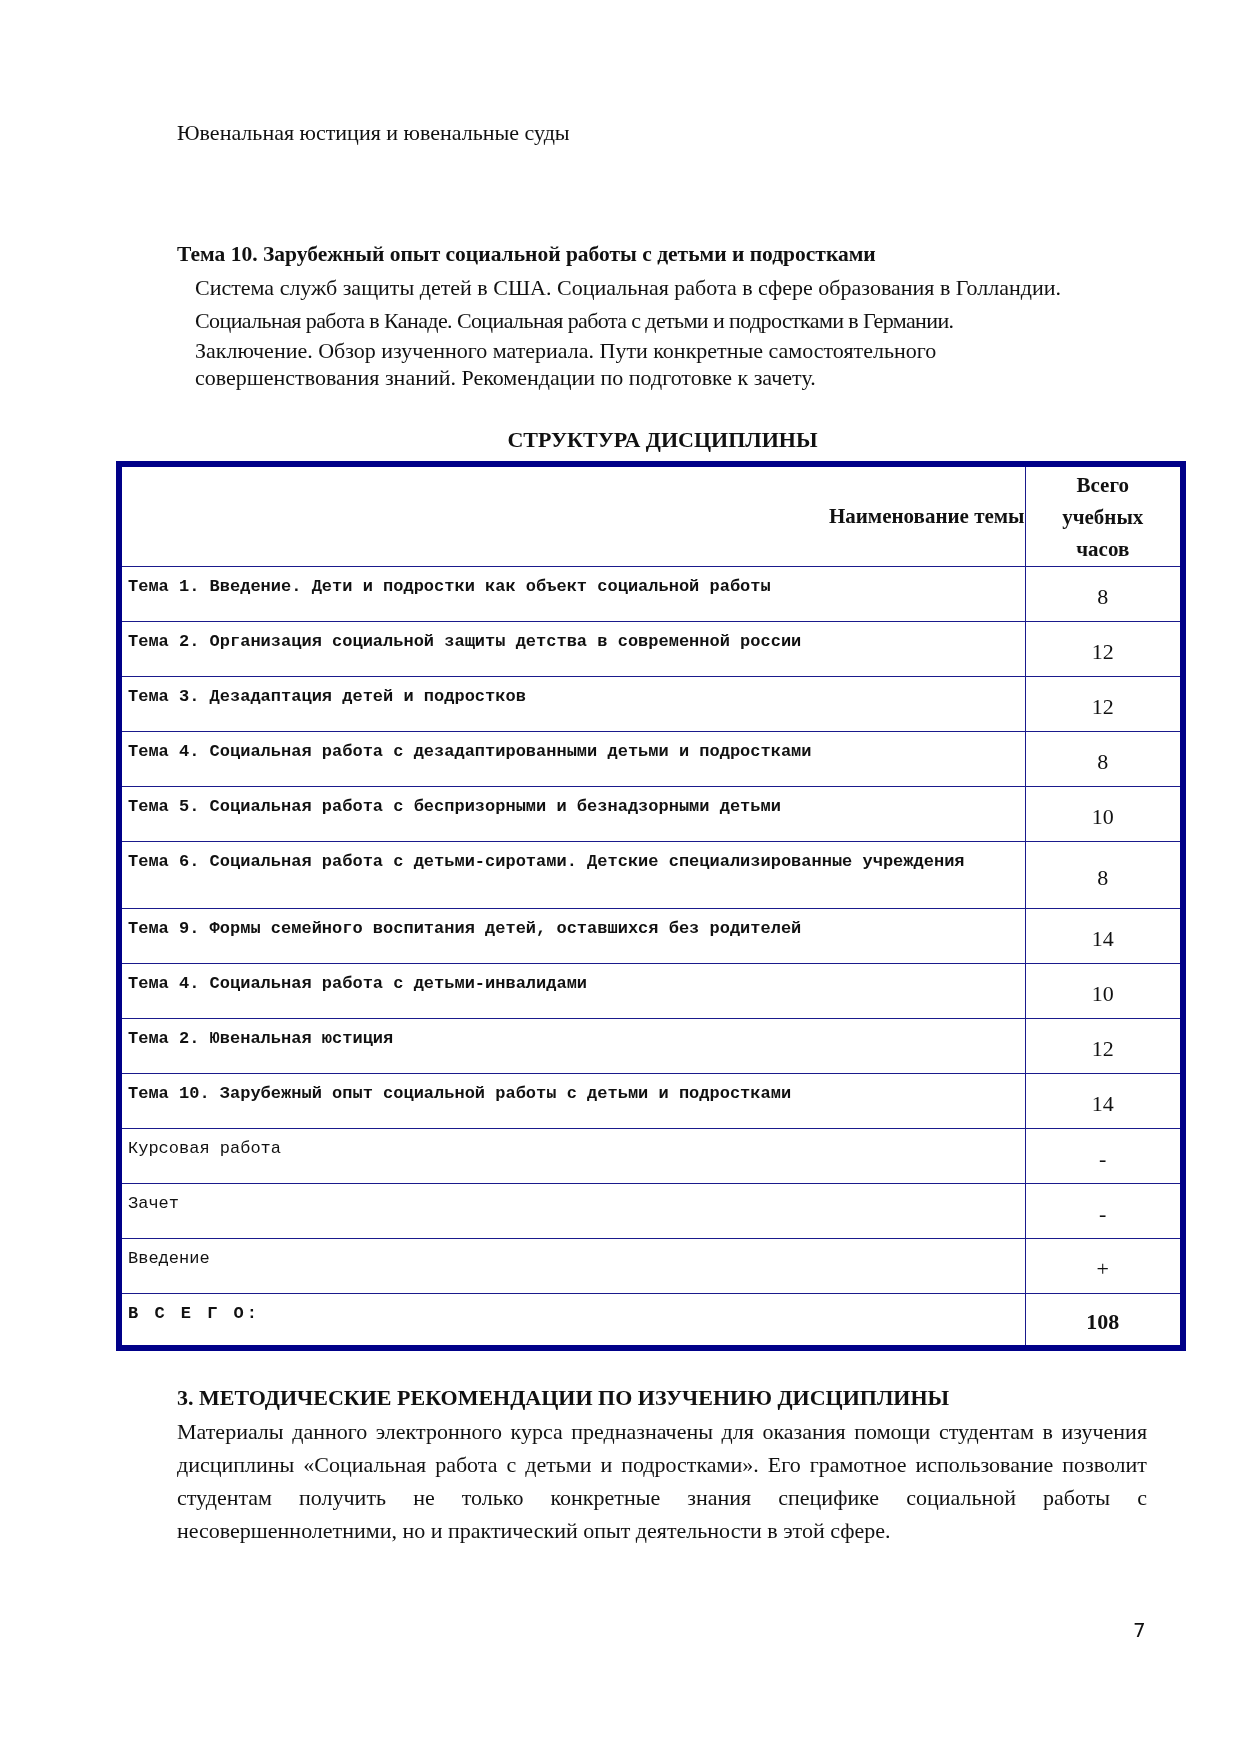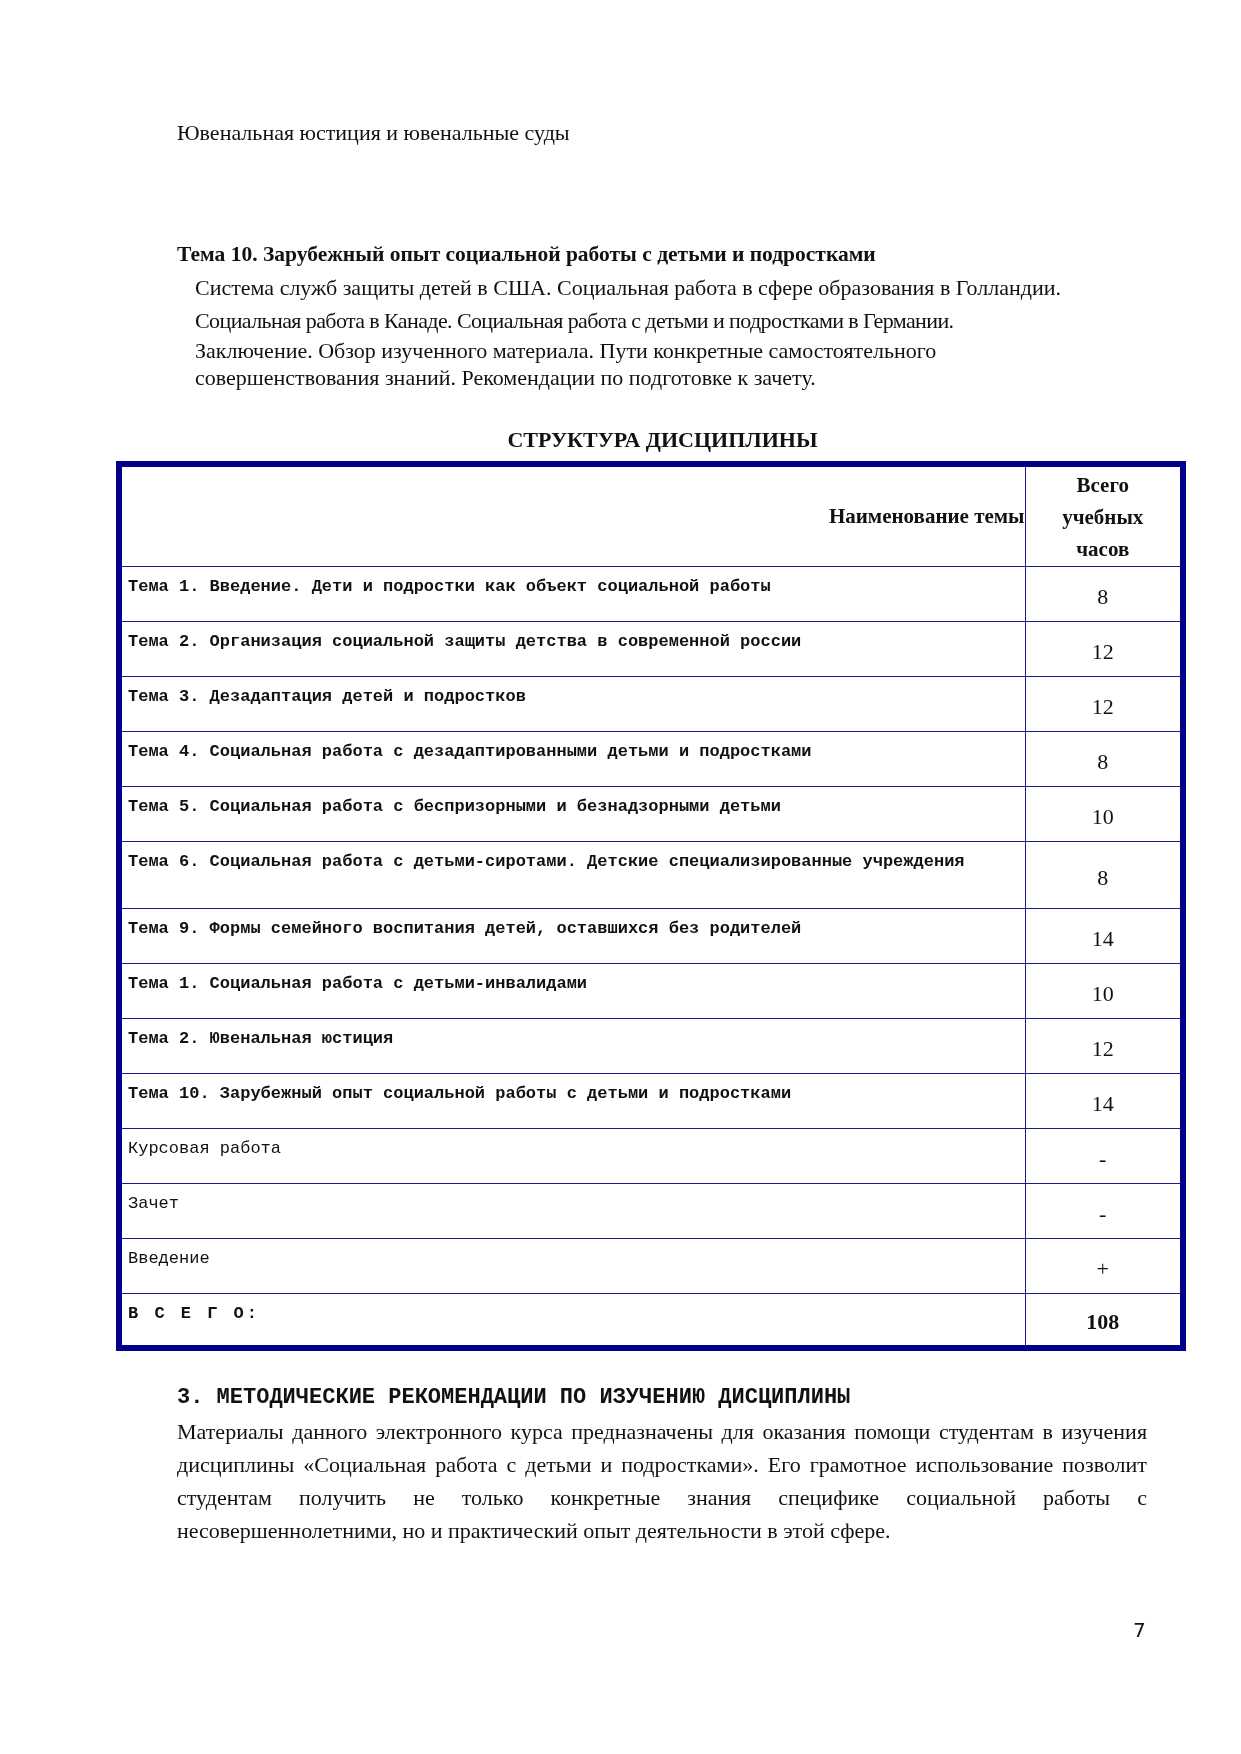--- a/index.html
+++ b/index.html
@@ -110,21 +110,20 @@
     .struct-table tr.total td { height: 55px; }
     .struct-table tr.total td.hours { font-weight: bold; }
     .struct-table tr.total td.name { letter-spacing: 3px; }
     .section3 {
       top: 1381px;
     }
     .section3 .heading {
       font-weight: bold;
       font-size: 22px;
       line-height: 34px;
-      font-family: Liberation Mono, monospace;
     }
     .section3 .body {
       text-align: justify;
       line-height: 33px;
     }
     .page-number {
       position: absolute;
       left: 1133px;
       top: 1618px;
       font-family: "DejaVu Sans", "Liberation Sans", sans-serif;
@@ -183,21 +182,21 @@
       </tr>
       <tr class="two-line">
         <td class="name bold">Тема 6. Социальная работа с детьми-сиротами. Детские специализированные учреждения</td>
         <td class="hours">8</td>
       </tr>
       <tr>
         <td class="name bold">Тема 9. Формы семейного воспитания детей, оставшихся без родителей</td>
         <td class="hours">14</td>
       </tr>
       <tr>
-        <td class="name bold">Тема 1. Социальная работа с детьми-инвалидами</td>
+        <td class="name bold">Тема 4. Социальная работа с детьми-инвалидами</td>
         <td class="hours">10</td>
       </tr>
       <tr>
         <td class="name bold">Тема 2. Ювенальная юстиция</td>
         <td class="hours">12</td>
       </tr>
       <tr>
         <td class="name bold">Тема 10. Зарубежный опыт социальной работы с детьми и подростками</td>
         <td class="hours">14</td>
       </tr>

